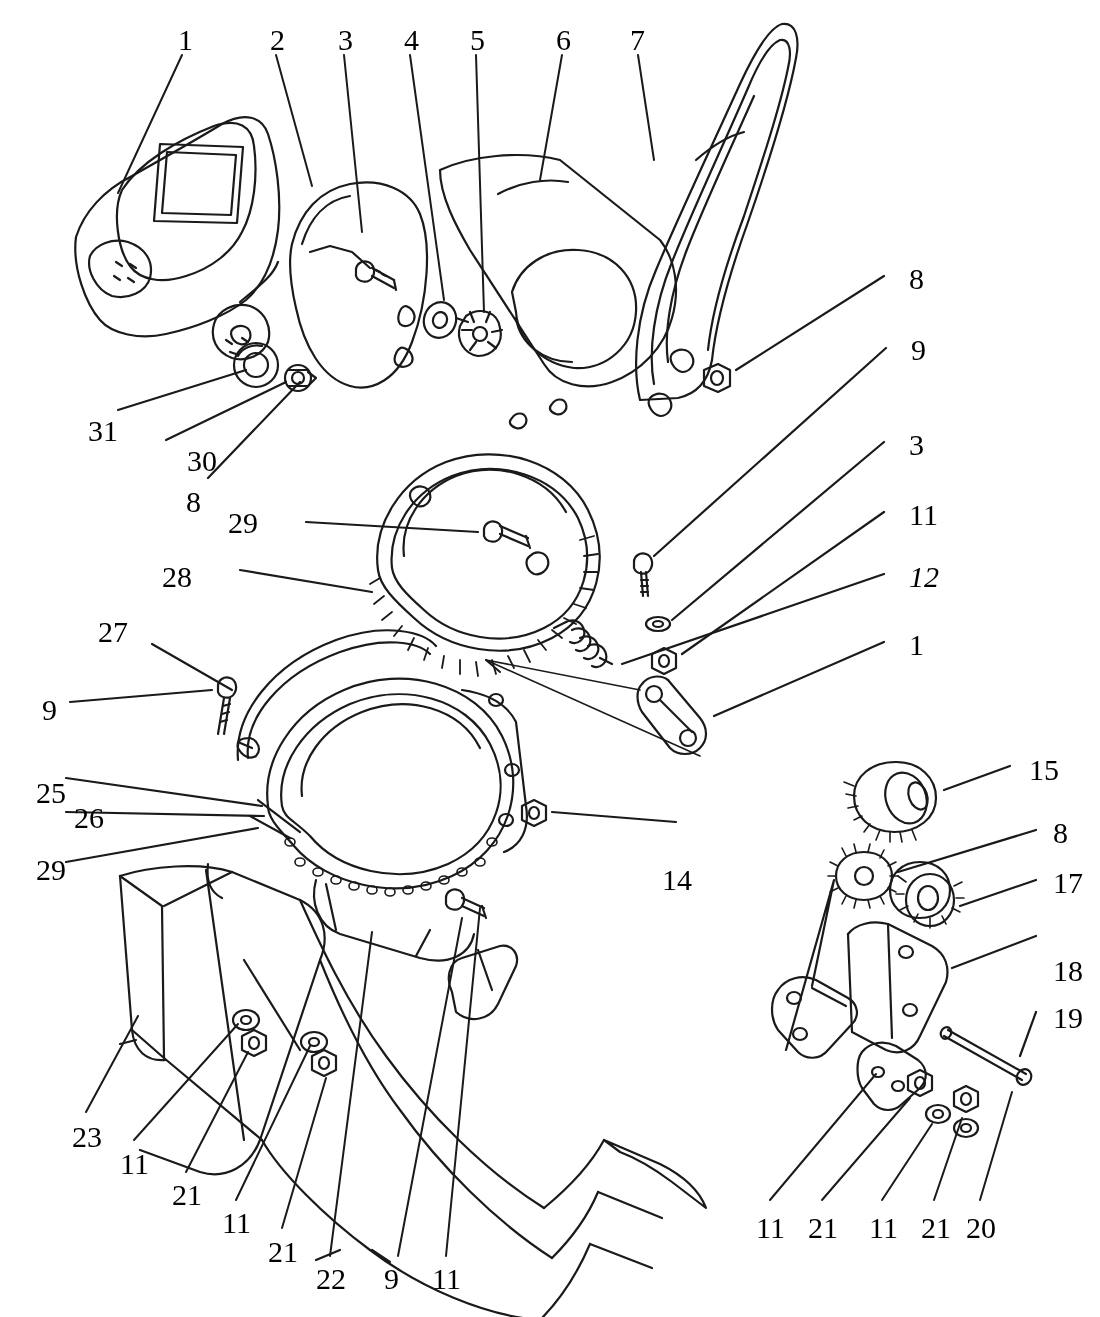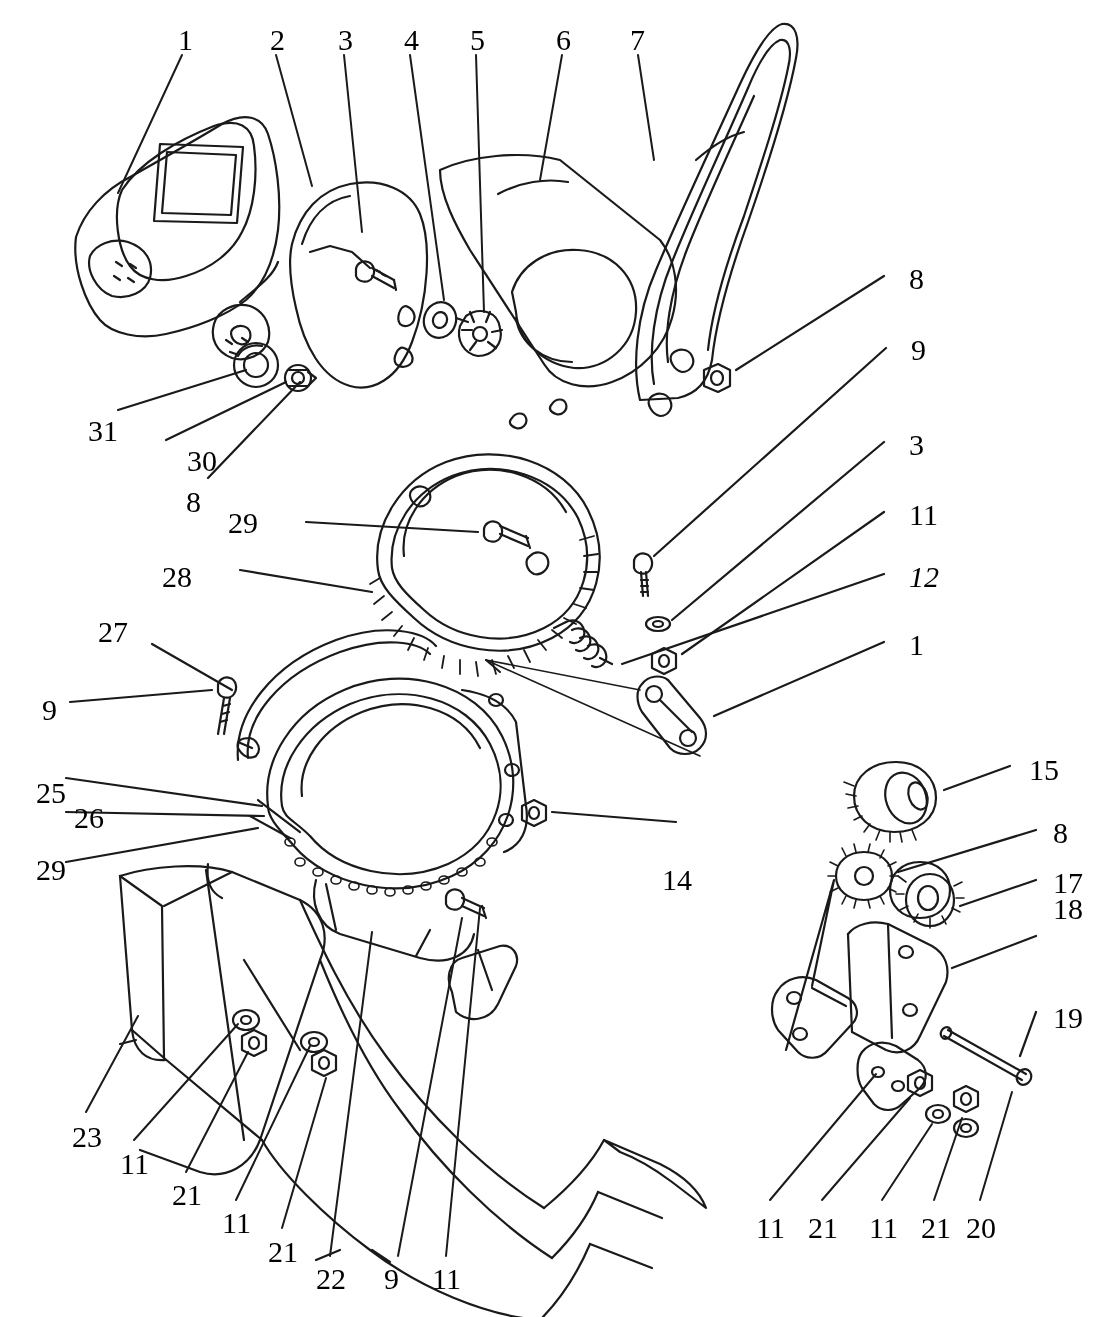--- a/index.html
+++ b/index.html
@@ -422,21 +422,21 @@
   <div class="callout" style="left:42px;  top:695px;">9</div>
   <div class="callout" style="left:36px;  top:770px;margin-top:8px;">25</div>
   <div class="callout" style="left:36px;  top:803px;margin-left:38px;">26</div>
   <div class="callout" style="left:36px;  top:855px;">29</div>
 
   <div class="callout" style="left:662px; top:817px;margin-top:48px;">14</div>
 
   <div class="callout" style="left:1029px; top:755px;">15</div>
   <div class="callout" style="left:1053px; top:818px;">8</div>
   <div class="callout" style="left:1053px; top:868px;">17</div>
-  <div class="callout" style="left:1053px; top:894px;text-align:center;">18</div>
+  <div class="callout" style="left:1053px; top:956px;text-align:center;">18</div>
   <div class="callout" style="left:1053px; top:1003px;">19</div>
 
   <div class="callout" style="left:72px;  top:1122px;">23</div>
   <div class="callout" style="left:120px; top:1149px;">11</div>
   <div class="callout" style="left:172px; top:1180px;">21</div>
   <div class="callout" style="left:222px; top:1208px;">11</div>
   <div class="callout" style="left:268px; top:1237px;">21</div>
   <div class="callout" style="left:316px; top:1264px;">22</div>
   <div class="callout" style="left:384px; top:1264px;">9</div>
   <div class="callout" style="left:432px; top:1264px;">11</div>

